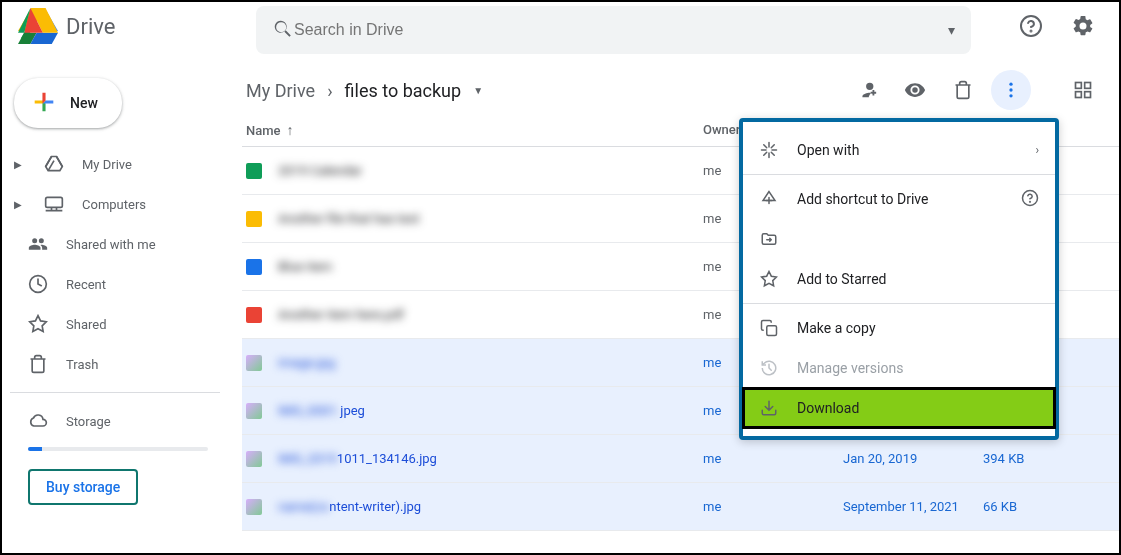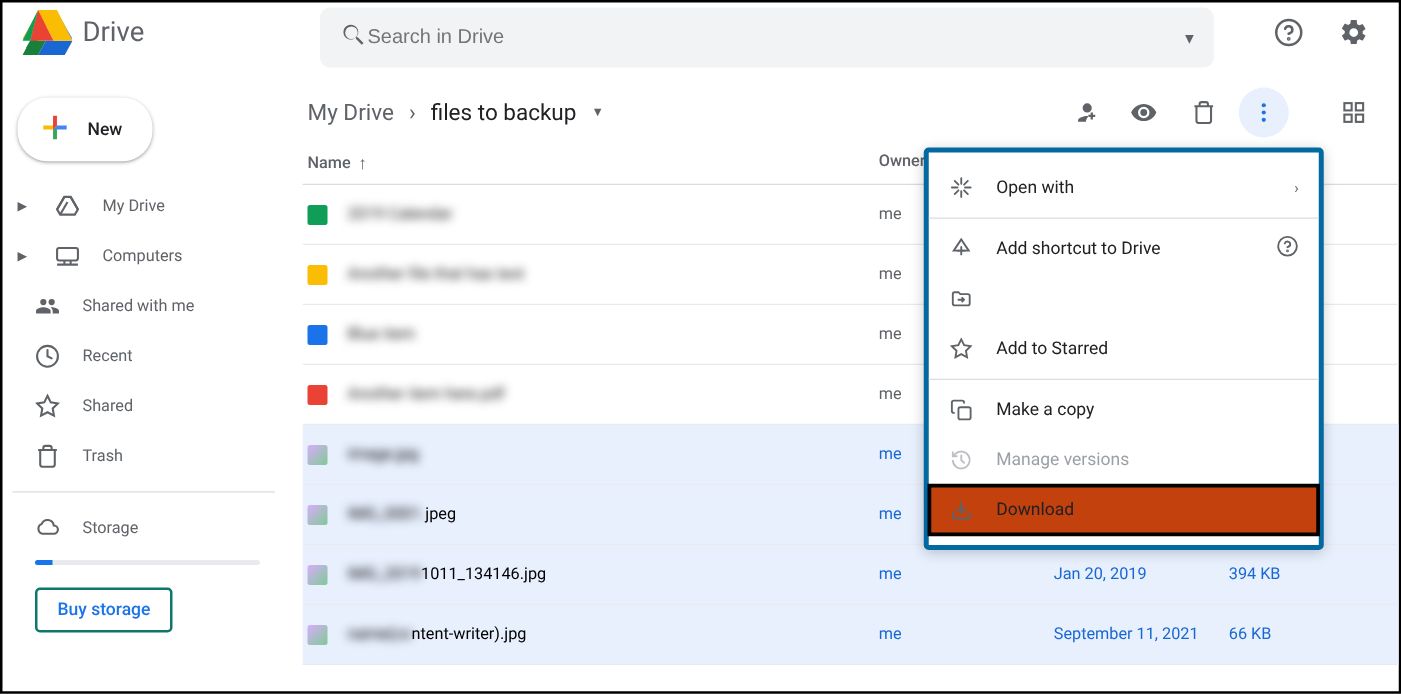--- a/index.html
+++ b/index.html
@@ -58,36 +58,36 @@
   .row { display: flex; align-items: center; padding: 0 16px 0 4px; height: 48px; border-bottom: 1px solid #e8eaed; cursor: pointer; justify-content: flex-end; }
   .row.selected { background: #e8f0fe; color: #1967d2; }
   .row .col-name { display: flex; align-items: center; gap: 16px; flex: 1; }
   .file-icon { width: 16px; height: 16px; border-radius: 2px; flex-shrink: 0; }
   .file-icon.green { background: #0f9d58; }
   .file-icon.yellow { background: #fbbc04; }
   .file-icon.blue { background: #1a73e8; }
   .file-icon.red { background: #ea4335; }
   .file-icon.img { background: linear-gradient(135deg,#d7aefb,#81c995); }
   .file-name { color: #202124; font-size: 13px; }
-  .row.selected .file-name { color: #000000; }
+  .row.selected .file-name { color: #1d4ed8; }
   .blur { filter: blur(4px); }
   .row .col-owner, .row .col-mod, .row .col-size { font-size: 13px; color: #5f6368; }
   .row.selected .col-owner, .row.selected .col-mod, .row.selected .col-size { color: #1967d2; }
 
   
   .context-menu { position: absolute; top: 52px; right: 60px; width: 320px; background: #fff; border-radius: 4px; box-shadow: 0 2px 10px rgba(0,0,0,.2); padding: 8px 0; z-index: 100; border: 4px solid #0369a1; }
   .menu-item { display: flex; align-items: center; gap: 18px; padding: 8px 16px; cursor: pointer; color: #202124; font-size: 14px; height: 40px; }
   .menu-item.disabled { color: #9aa0a6; cursor: default; }
   .menu-icon { width: 20px; height: 20px; display: flex; align-items: center; justify-content: center; color: #5f6368; }
   .menu-item.disabled .menu-icon { color: #bdc1c6; }
   .menu-label { flex: 1; }
   .menu-chevron { color: #5f6368; font-size: 12px; }
   .menu-help { color: #5f6368; }
   .menu-divider { border-top: 1px solid #dadce0; margin: 4px 0; }
-  .menu-item.highlighted { background: #c2410c; outline: 3px solid #000; outline-offset: -2px; }
+  .menu-item.highlighted { background: #84cc16; outline: 3px solid #000; outline-offset: -2px; }
 </style>
 </head>
 <body>
 
 <div class="header">
   <div class="logo-area">
     <span class="drive-logo">
       <svg viewBox="0 0 87 78" width="40" height="40">
           <path fill="#0f9d58" d="M6 66l14-24 14 24z"></path>
           <path fill="#4285f4" d="M58 0l29 50H58L29 0z"></path>

